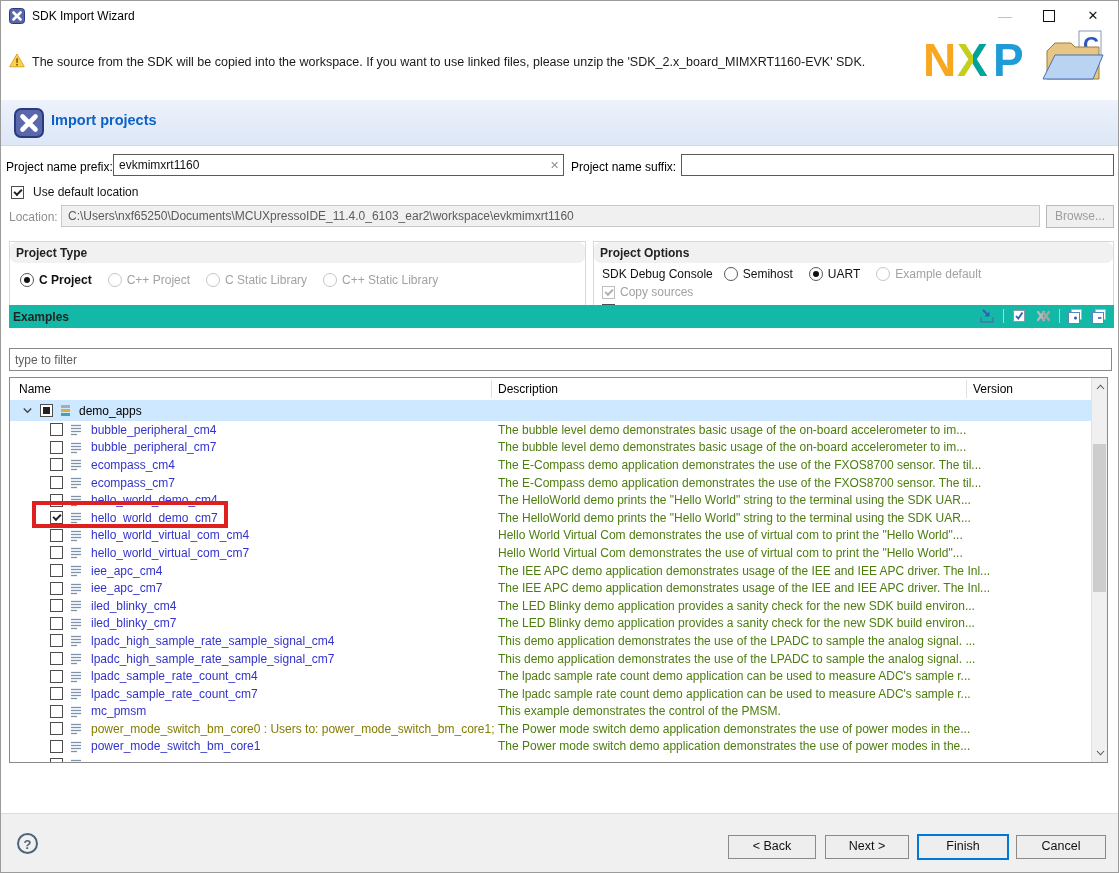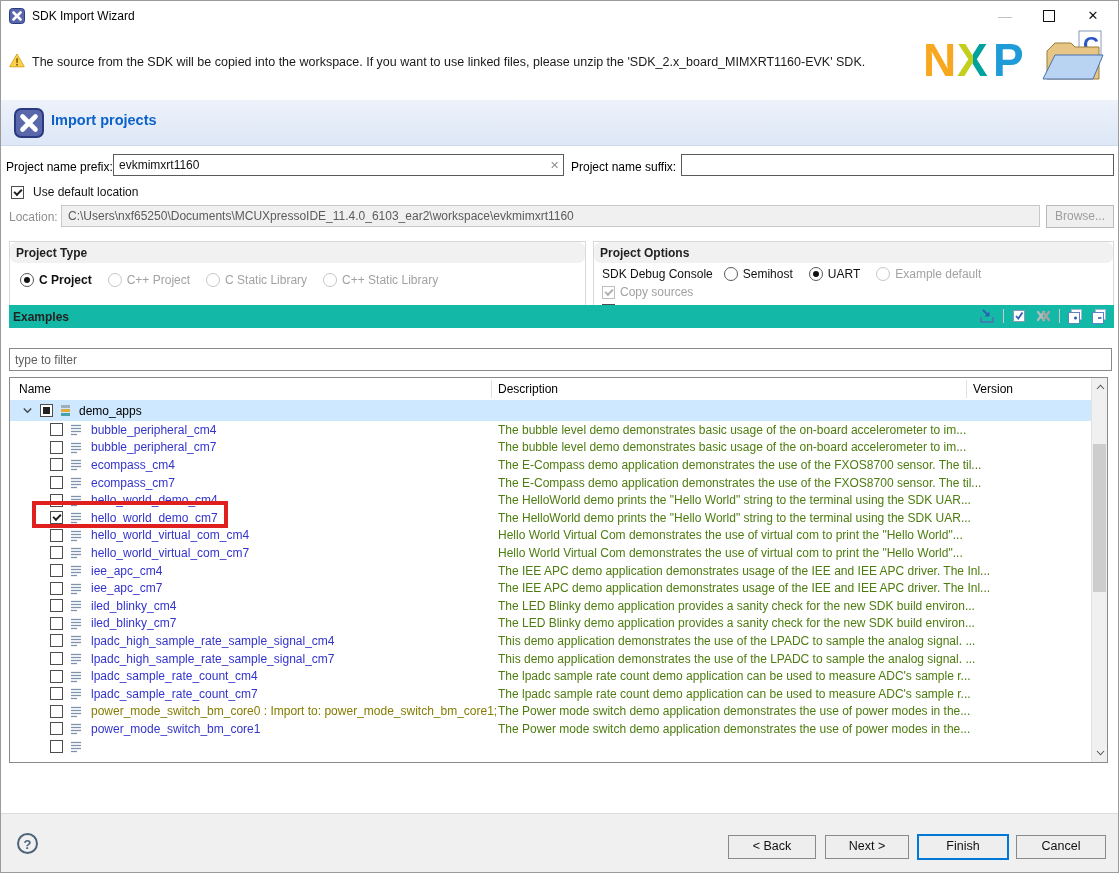--- a/index.html
+++ b/index.html
@@ -511,21 +511,34 @@
         <div class="trow item">
           <span class="cb"></span>
           <span class="icon"><svg width="12" height="13" viewBox="0 0 12 13">
               <g stroke="#7e93ab" stroke-width="1.3">
                 <line x1="1" y1="2.5" x2="11" y2="2.5"></line>
                 <line x1="1" y1="5.5" x2="11" y2="5.5"></line>
                 <line x1="1" y1="8.5" x2="11" y2="8.5"></line>
                 <line x1="1" y1="11.5" x2="7" y2="11.5"></line>
               </g>
             </svg></span>
-          <span class="nm olive">power_mode_switch_bm_core0 : Import to: power_mode_switch_bm_core1;</span>
+          <span class="nm">mc_pmsm</span>
+          <span class="desc">This example demonstrates the control of the PMSM.</span>
+        </div>
+        <div class="trow item">
+          <span class="cb"></span>
+          <span class="icon"><svg width="12" height="13" viewBox="0 0 12 13">
+              <g stroke="#7e93ab" stroke-width="1.3">
+                <line x1="1" y1="2.5" x2="11" y2="2.5"></line>
+                <line x1="1" y1="5.5" x2="11" y2="5.5"></line>
+                <line x1="1" y1="8.5" x2="11" y2="8.5"></line>
+                <line x1="1" y1="11.5" x2="7" y2="11.5"></line>
+              </g>
+            </svg></span>
+          <span class="nm olive">power_mode_switch_bm_core0 : Users to: power_mode_switch_bm_core1;</span>
           <span class="desc">The Power mode switch demo application demonstrates the use of power modes in the...</span>
         </div>
         <div class="trow item">
           <span class="cb"></span>
           <span class="icon"><svg width="12" height="13" viewBox="0 0 12 13">
               <g stroke="#7e93ab" stroke-width="1.3">
                 <line x1="1" y1="2.5" x2="11" y2="2.5"></line>
                 <line x1="1" y1="5.5" x2="11" y2="5.5"></line>
                 <line x1="1" y1="8.5" x2="11" y2="8.5"></line>
                 <line x1="1" y1="11.5" x2="7" y2="11.5"></line>

